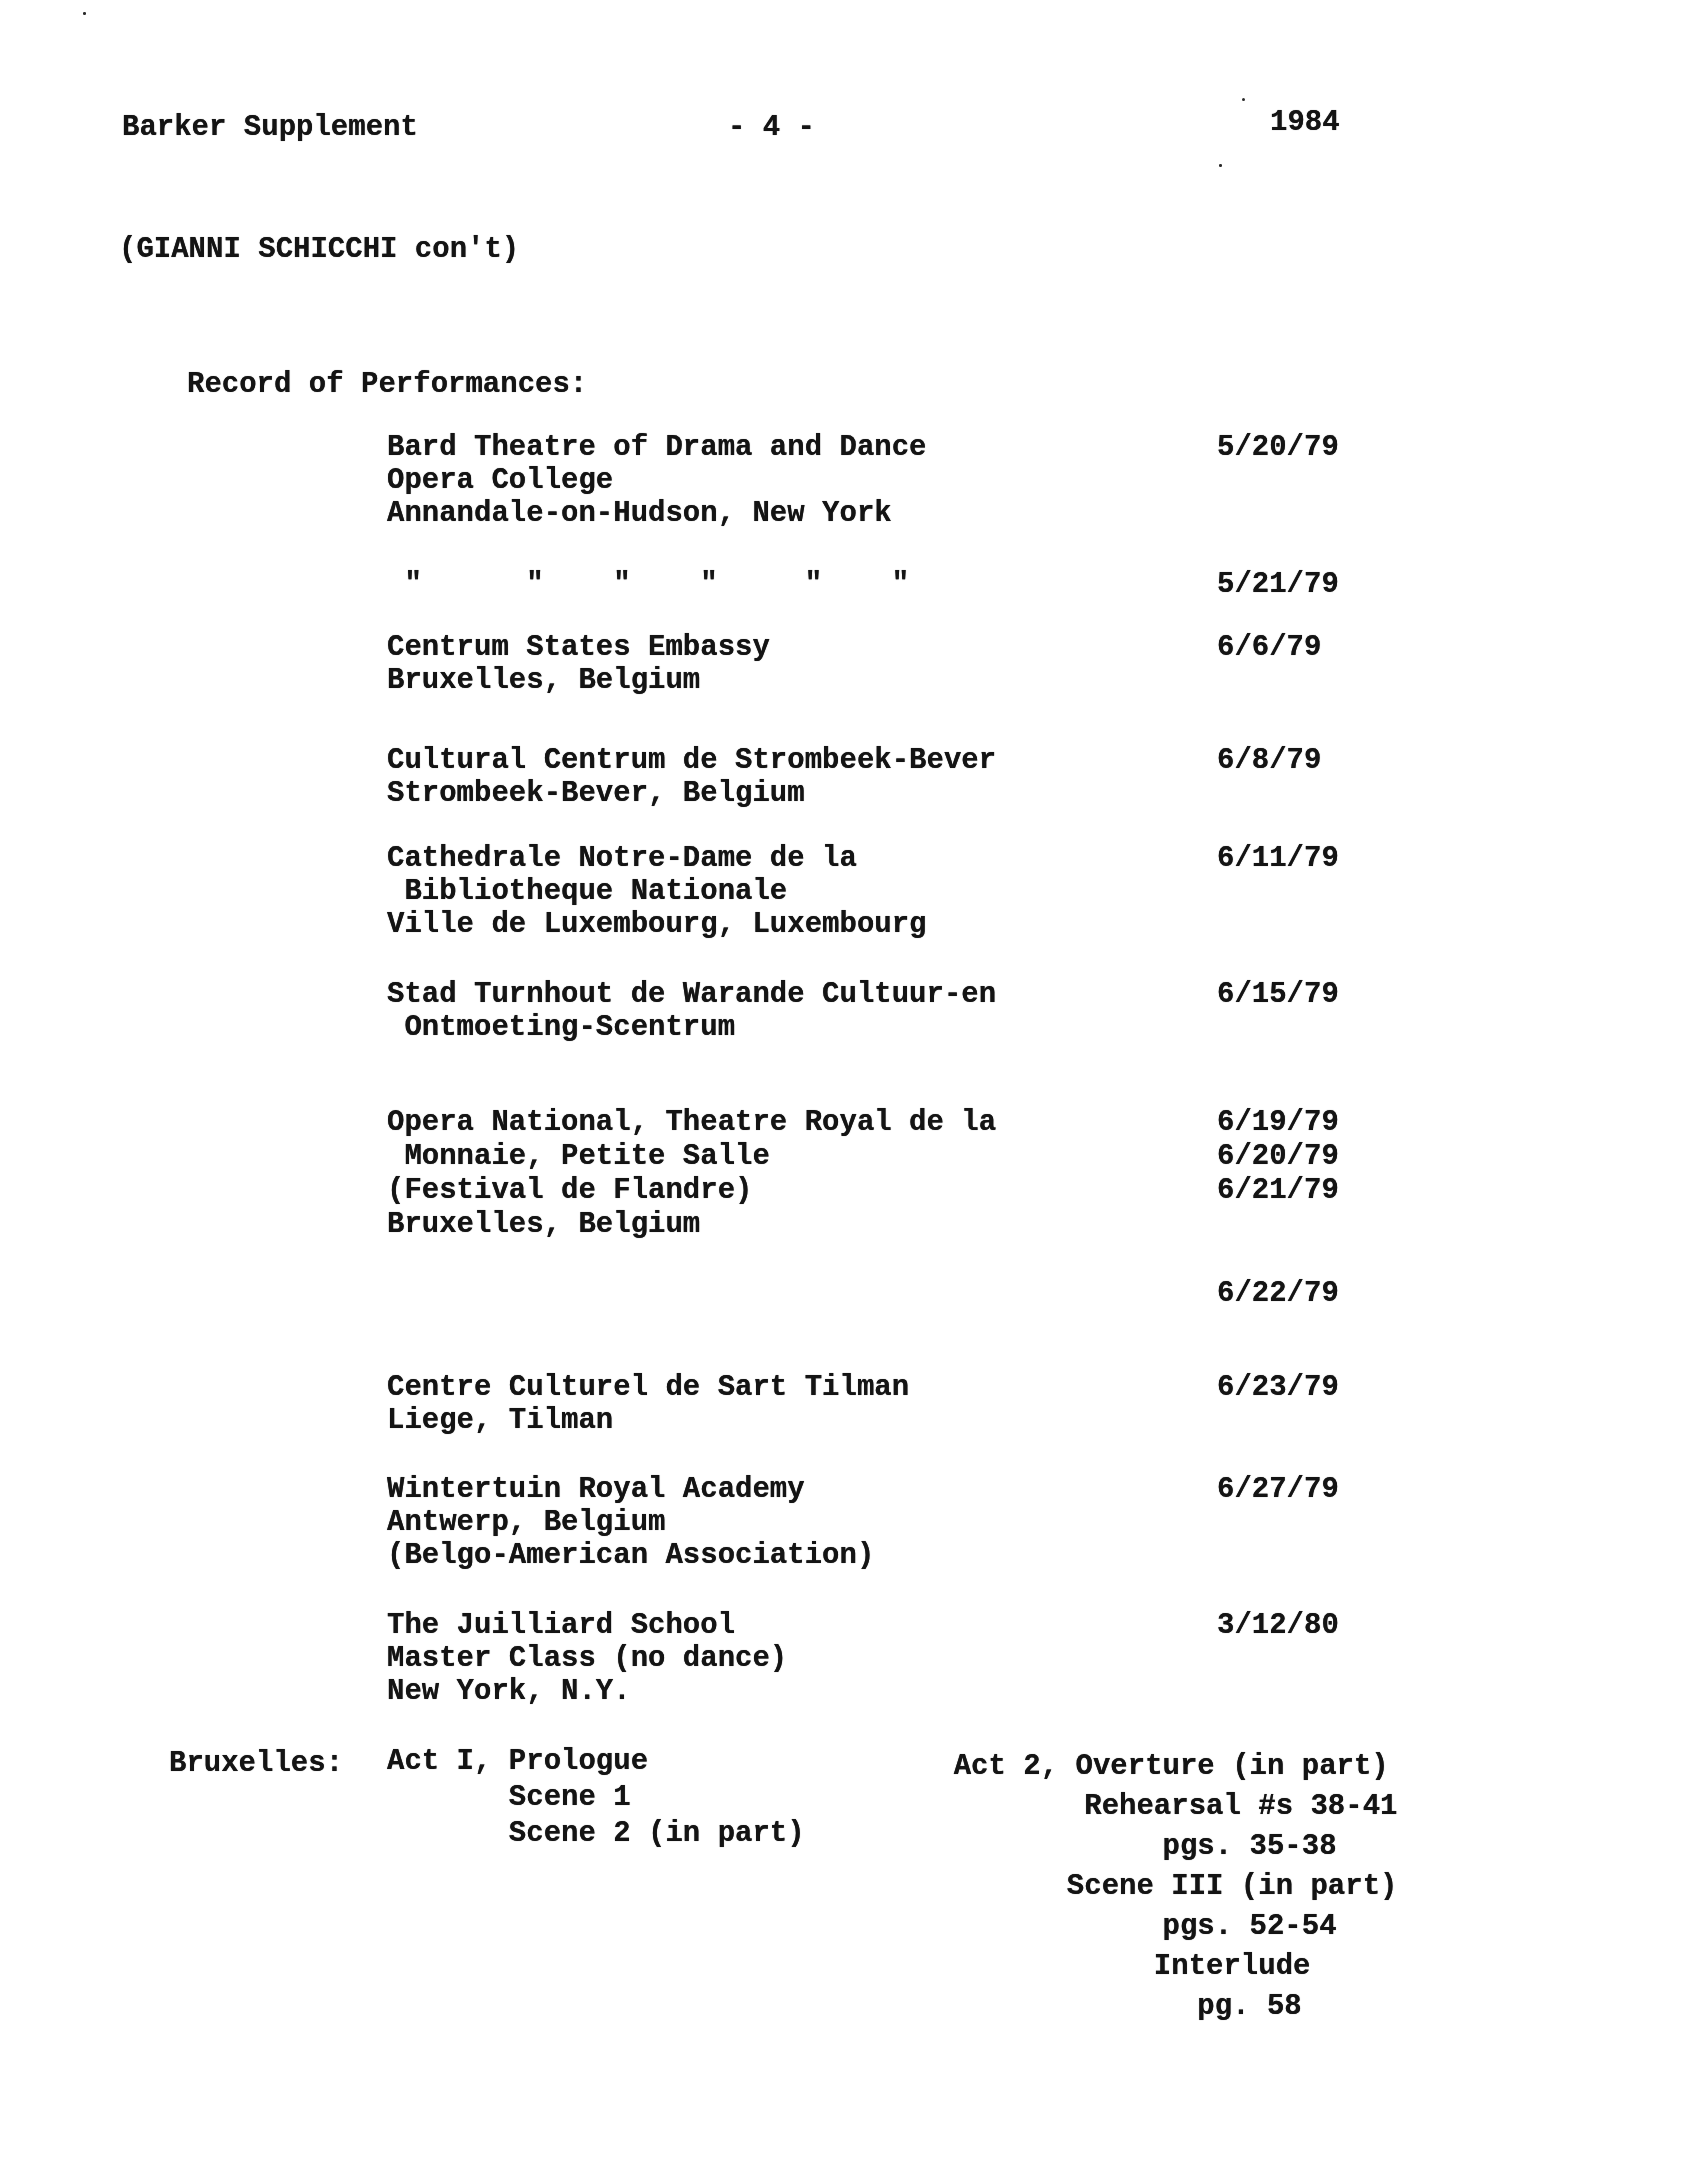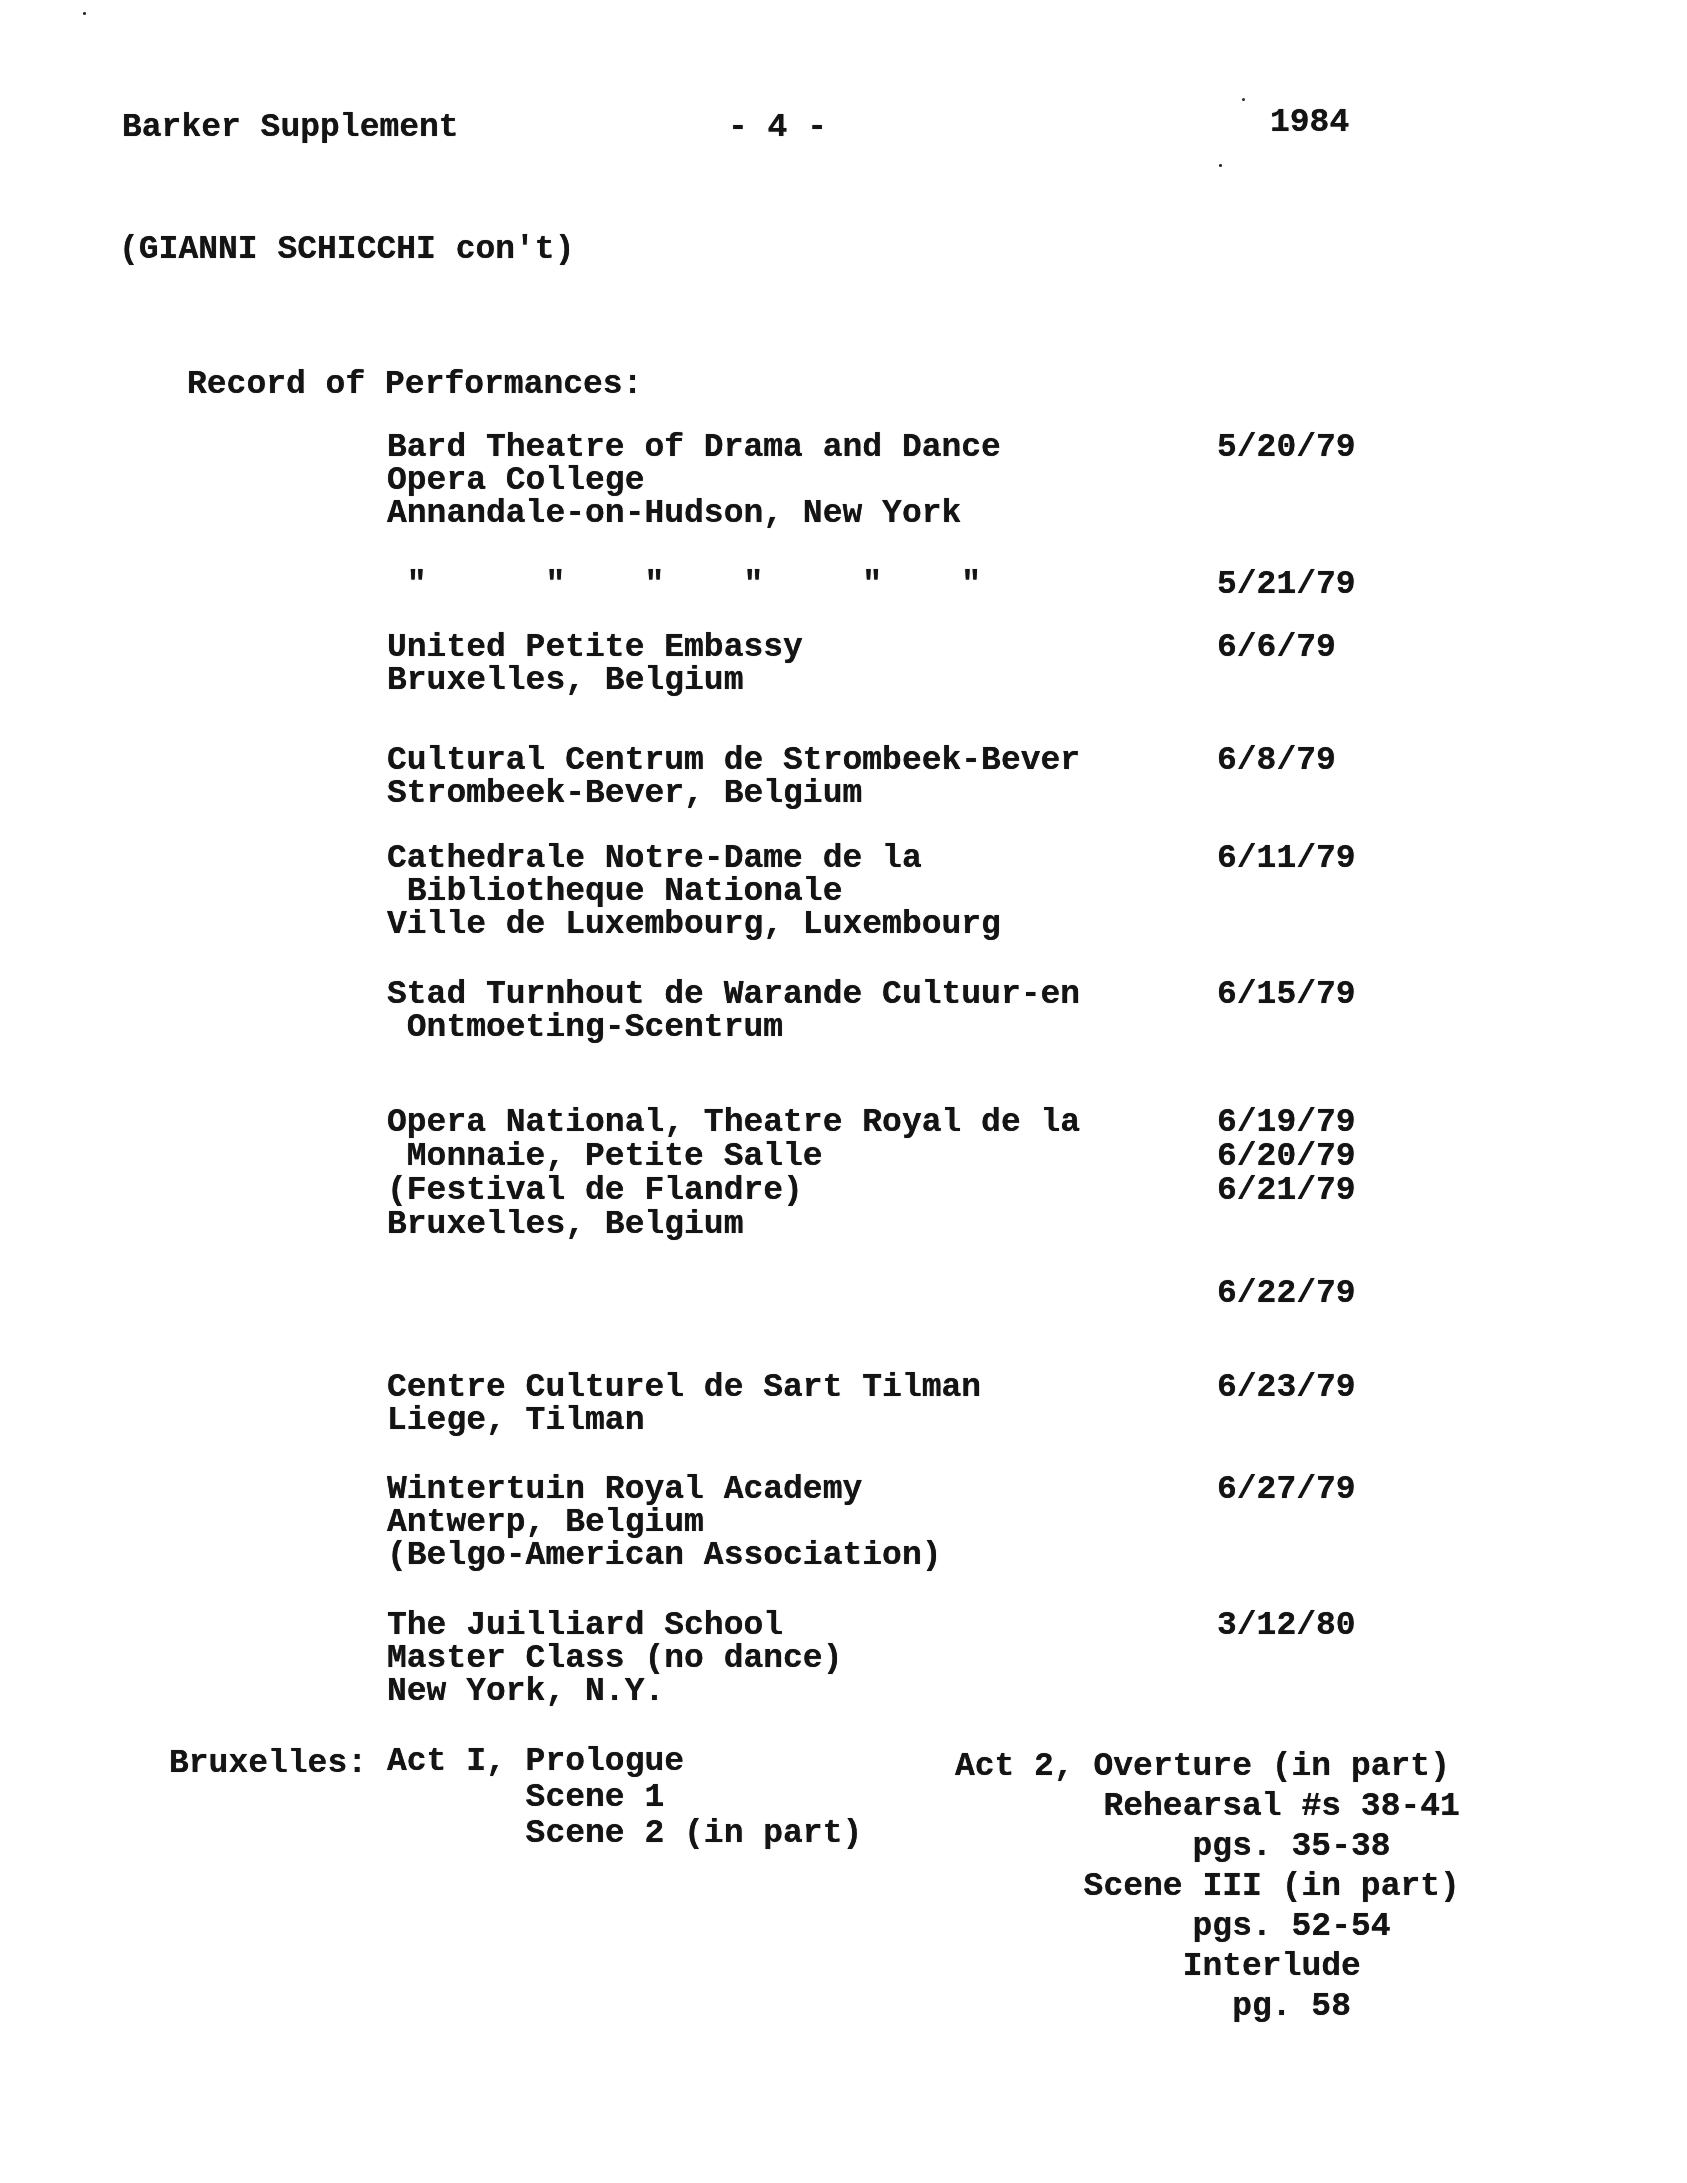--- a/index.html
+++ b/index.html
@@ -12,21 +12,21 @@
     width: 1687px;
     height: 2183px;
     background: #ffffff;
     font-family: "Liberation Mono", "DejaVu Sans Mono", monospace;
     font-weight: bold;
     color: #141414;
     text-shadow: 0 0 0.7px rgba(0,0,0,0.85);
   }
   .t {
     position: absolute;
-    font-size: 33px;
+    font-size: 29px;
     line-height: 33px;
   }
   .line { white-space: pre; }
   .lh52 .line { line-height: 34px; }
   .exleft .line { line-height: 36px; }
   .exright .line { line-height: 40px; text-align: center; }
   .speck {
     position: absolute;
     background: #2a2a2a;
     border-radius: 50%;
@@ -59,21 +59,21 @@
   </div>
 
   <div class="t venue" style="left:387px;top:568px">
     <div class="line"> "      "    "    "     "    "</div>
   </div>
   <div class="t dates" style="left:1217px;top:568px">
     <div class="line">5/21/79</div>
   </div>
 
   <div class="t venue" style="left:387px;top:631px">
-    <div class="line">United Petite Embassy</div>
+    <div class="line">Centrum States Embassy</div>
     <div class="line">Bruxelles, Belgium</div>
   </div>
   <div class="t dates" style="left:1217px;top:631px">
     <div class="line">6/6/79</div>
   </div>
 
   <div class="t venue" style="left:387px;top:744px">
     <div class="line">Cultural Centrum de Strombeek-Bever</div>
     <div class="line">Strombeek-Bever, Belgium</div>
   </div>

